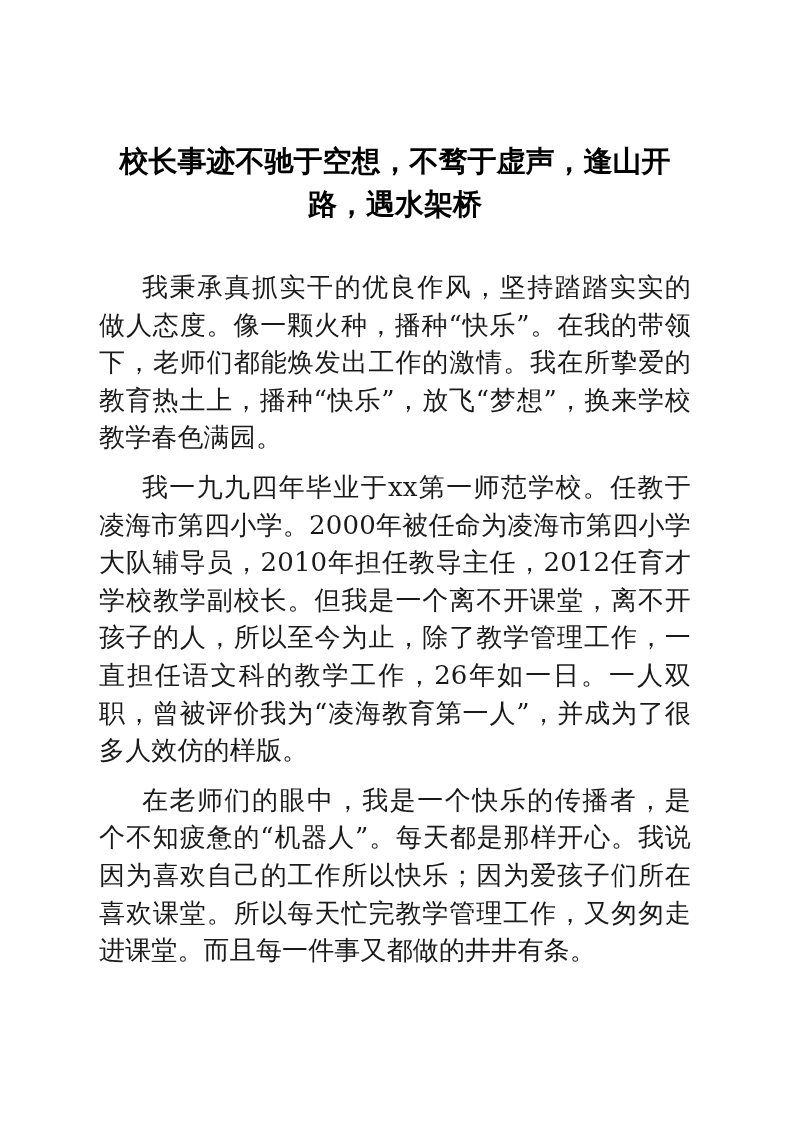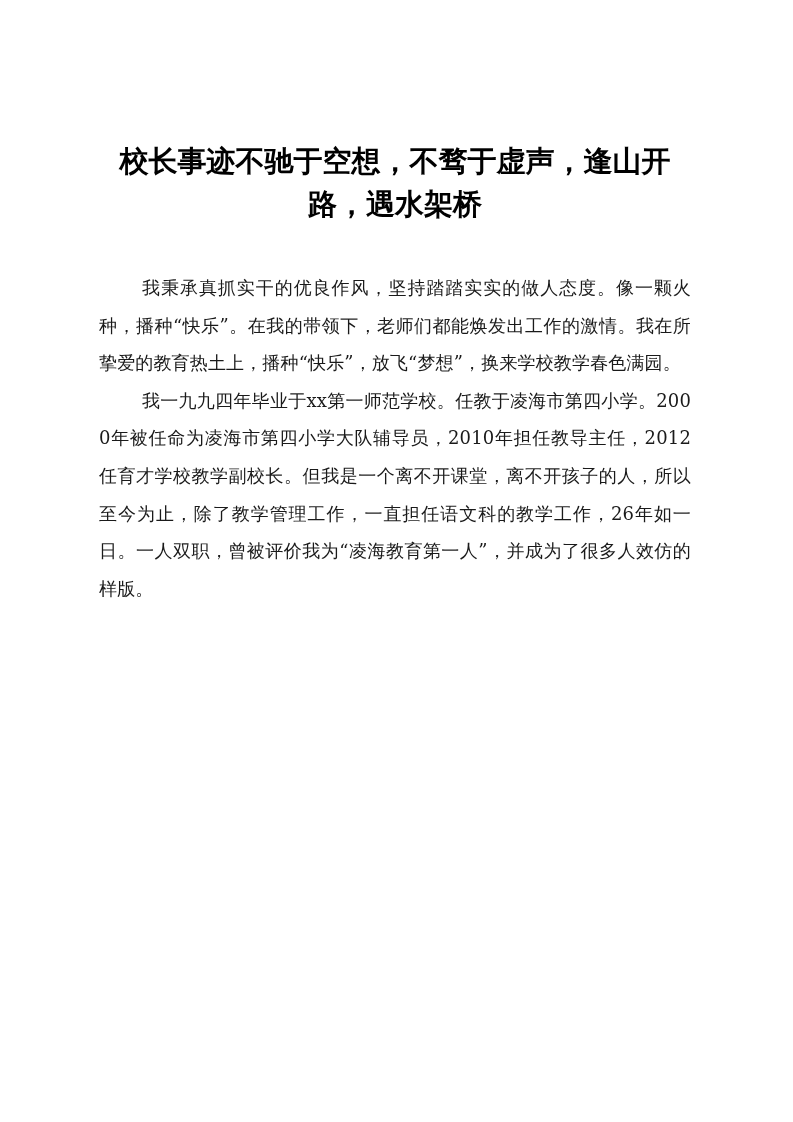--- a/index.html
+++ b/index.html
@@ -48,44 +48,45 @@
   }
 
   
   .body-block {
     margin-top: 43px;
   }
 
   .para {
     font-family: "DejaVu Serif", "Liberation Serif", serif;
     font-weight: 400;
-    font-size: 18px;
+    font-size: 26px;
     line-height: 37.6px;
     color: #1a1a1a;
     text-align: justify;
     text-justify: inter-character;
     text-align-last: left;
     margin: 0;
     padding: 0;
     text-indent: 43px;
     letter-spacing: 0.15px;
     word-break: break-all;
   }
 
   .para + .para {
-    margin-top: 0px;
+    margin-top: 12px;
   }
 </style>
 </head>
 <body>
 
 <div class="page">
   <div class="content">
 
     <h1 class="doc-title">校长事迹不驰于空想，不骛于虚声，逢山开路，遇水架桥</h1>
 
     <div class="body-block">
       <p class="para">我秉承真抓实干的优良作风，坚持踏踏实实的做人态度。像一颗火种，播种“快乐”。在我的带领下，老师们都能焕发出工作的激情。我在所挚爱的教育热土上，播种“快乐”，放飞“梦想”，换来学校教学春色满园。</p>
       <p class="para">我一九九四年毕业于xx第一师范学校。任教于凌海市第四小学。2000年被任命为凌海市第四小学大队辅导员，2010年担任教导主任，2012任育才学校教学副校长。但我是一个离不开课堂，离不开孩子的人，所以至今为止，除了教学管理工作，一直担任语文科的教学工作，26年如一日。一人双职，曾被评价我为“凌海教育第一人”，并成为了很多人效仿的样版。</p>
+      <p class="para">在老师们的眼中，我是一个快乐的传播者，是个不知疲惫的“机器人”。每天都是那样开心。我说因为喜欢自己的工作所以快乐；因为爱孩子们所在喜欢课堂。所以每天忙完教学管理工作，又匆匆走进课堂。而且每一件事又都做的井井有条。</p>
     </div>
 
   </div>
 </div>
 
 </body></html>

